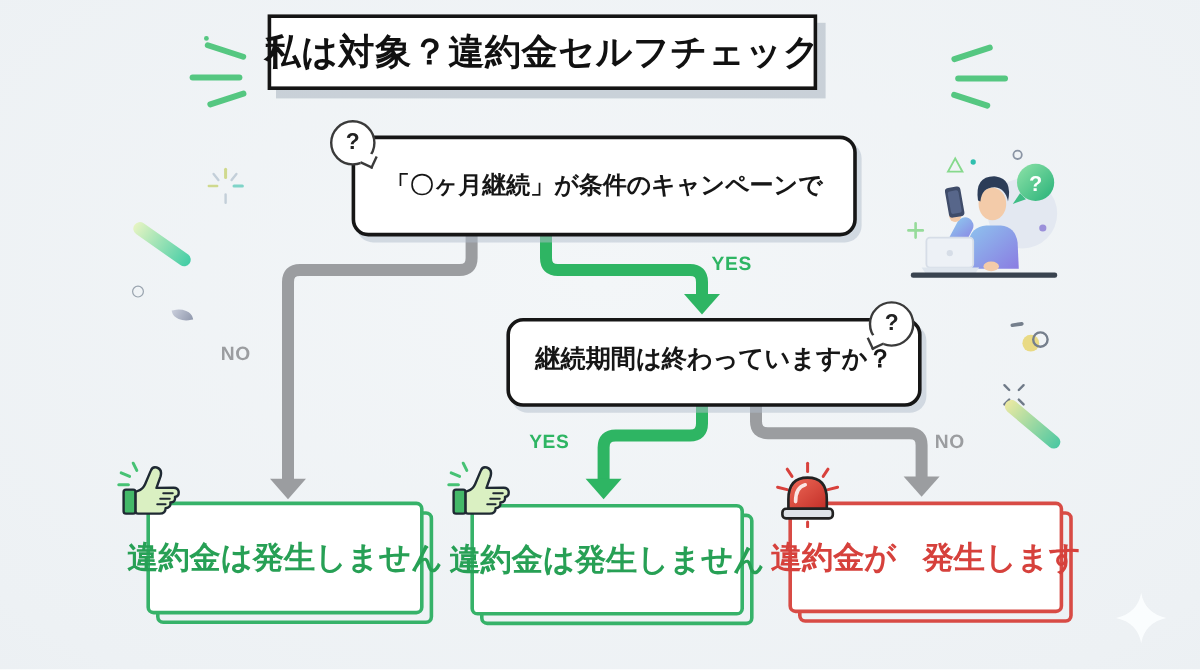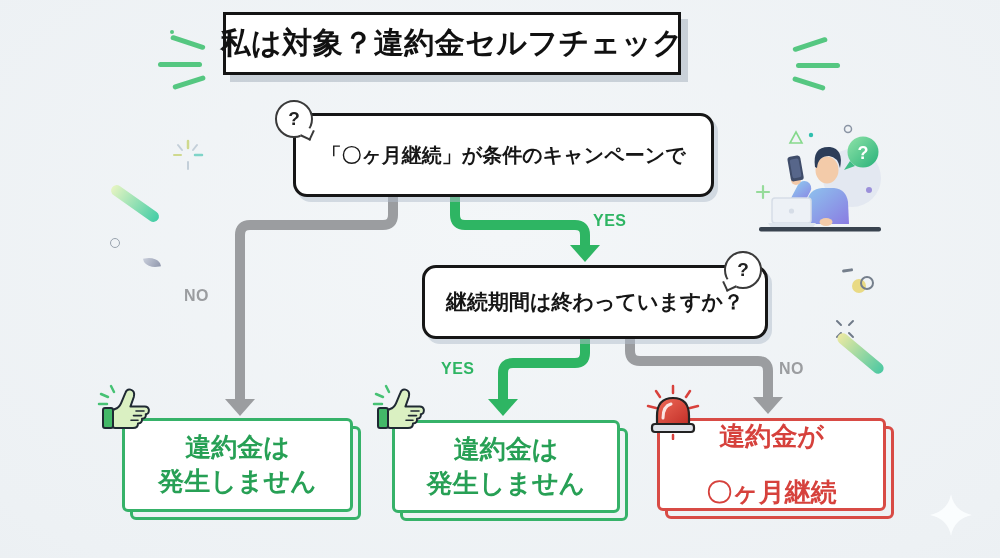--- a/index.html
+++ b/index.html
@@ -16,42 +16,42 @@
   .burst-line{position:absolute;background:#55c781;border-radius:3px;}
   .burst-dot{position:absolute;width:4px;height:4px;border-radius:50%;background:#55c781;}
 
   
   .q-box{background:#fff;border:3px solid #161616;border-radius:14px;
     box-shadow:4px 5px 0 rgba(178,190,203,.5);display:flex;flex-direction:column;
     align-items:center;justify-content:center;text-align:right;}
   .q1{left:293px;top:113px;width:415px;height:78px;}
   .q2{left:422px;top:265px;width:340px;height:68px;}
   .q-text{font-size:20px;font-weight:700;color:#161616;line-height:1.5;white-space:nowrap;}
-  .q2 .q-text{font-size:21px;}
+  .q2 .q-text{font-size:21px;font-family:Liberation Mono, monospace;}
 
   .q-bubble{width:34px;height:34px;border-radius:50%;background:#fff;border:2.5px solid #3a3a3a;
     display:flex;align-items:center;justify-content:center;font-size:19px;font-weight:700;color:#222;z-index:6;}
   .q-bubble .tail{position:absolute;width:9px;height:9px;background:#fff;}
   .bubble-q1{left:275px;top:100px;}
   .bubble-q1 .tail{right:-2px;bottom:-3px;transform:rotate(25deg);
     border-right:2.5px solid #3a3a3a;border-bottom:2.5px solid #3a3a3a;}
   .bubble-q2{left:724px;top:251px;}
   .bubble-q2 .tail{left:-2px;bottom:-3px;transform:rotate(-25deg);
     border-left:2.5px solid #3a3a3a;border-bottom:2.5px solid #3a3a3a;}
 
   
   .flow-label{font-size:16px;font-weight:700;letter-spacing:.5px;}
   .lbl-green{color:#2eb563;}
   .lbl-gray{color:#9b9da0;}
 
   
   .echo{border-radius:6px;}
   .echo-green{border:3px solid #36b269;}
   .echo-red{border:3px solid #d84b45;}
-  .result-box{background:#fff;border-radius:6px;display:flex;flex-direction:column;
+  .result-box{background:#fff;border-radius:6px;display:flex;
     align-items:center;justify-content:center;text-align:center;}
   .result-green{border:3px solid #36b269;}
   .result-red{border:3px solid #d84b45;}
   .result-line{font-size:26px;font-weight:700;line-height:1.3;white-space:nowrap;}
   .txt-green{color:#27a055;}
   .txt-red{color:#d6413c;}
 
   
   .footnote{left:0;top:517px;width:1000px;text-align:center;
     font-size:17px;font-weight:700;color:#1d1d1d;}
@@ -187,21 +187,21 @@
   <div class="abs result-box result-green" style="left:122px;top:418px;width:225px;height:88px;">
     <div class="result-line txt-green">違約金は</div>
     <div class="result-line txt-green">発生しません</div>
   </div>
   <div class="abs result-box result-green" style="left:392px;top:420px;width:222px;height:87px;">
     <div class="result-line txt-green">違約金は</div>
     <div class="result-line txt-green">発生しません</div>
   </div>
   <div class="abs result-box result-red" style="left:657px;top:418px;width:223px;height:87px;gap:22px;">
     <div class="result-line txt-red">違約金が</div>
-    <div class="result-line txt-red">〇ヶ月継続</div>
+    <div class="result-line txt-red">発生します</div>
   </div>
 
   <svg class="abs" style="left:97px;top:382px;" width="54" height="52" viewBox="0 0 54 52">
     <g stroke="#46c274" stroke-width="2.5" stroke-linecap="round">
       <path d="M14,4 L17,10"></path>
         <path d="M4,12 L11,15"></path>
         <path d="M2,22 L10,22"></path>
     </g>
     <rect x="6" y="26" width="10" height="20" rx="2" fill="#43b868" stroke="#1f2933" stroke-width="2"></rect>
     <path d="M16,28 L16,44 Q16,46 18,46 L36,46 Q41,46 41,41.5 Q45.5,41 45,36.8 Q49.5,36.4 48.8,32.2 Q52.5,31.6 51.8,27.4 Q51.2,24.4 47.8,24.4 L33.4,24.6 L36.8,15 Q38.4,9 33.6,7.6 Q30,6.6 28.6,10.4 L24,21.4 Q22,26 18,27 Z" fill="#daf0c2" stroke="#1f2933" stroke-width="2" stroke-linejoin="round"></path>

